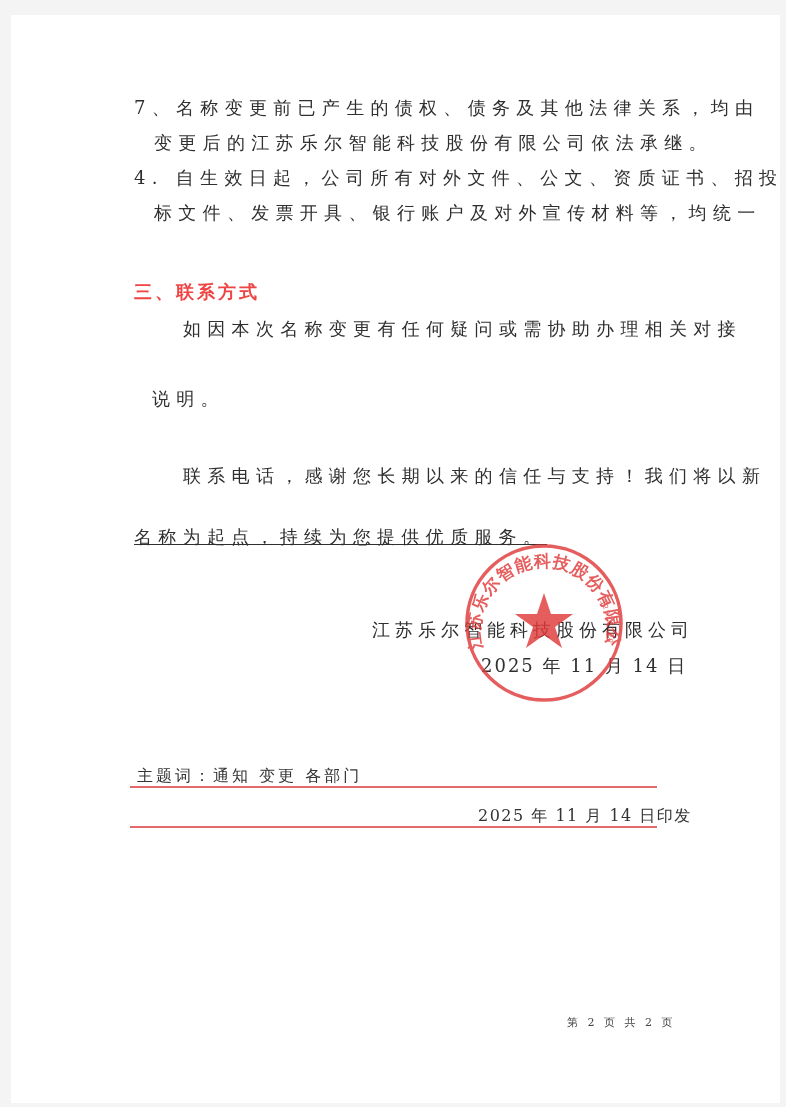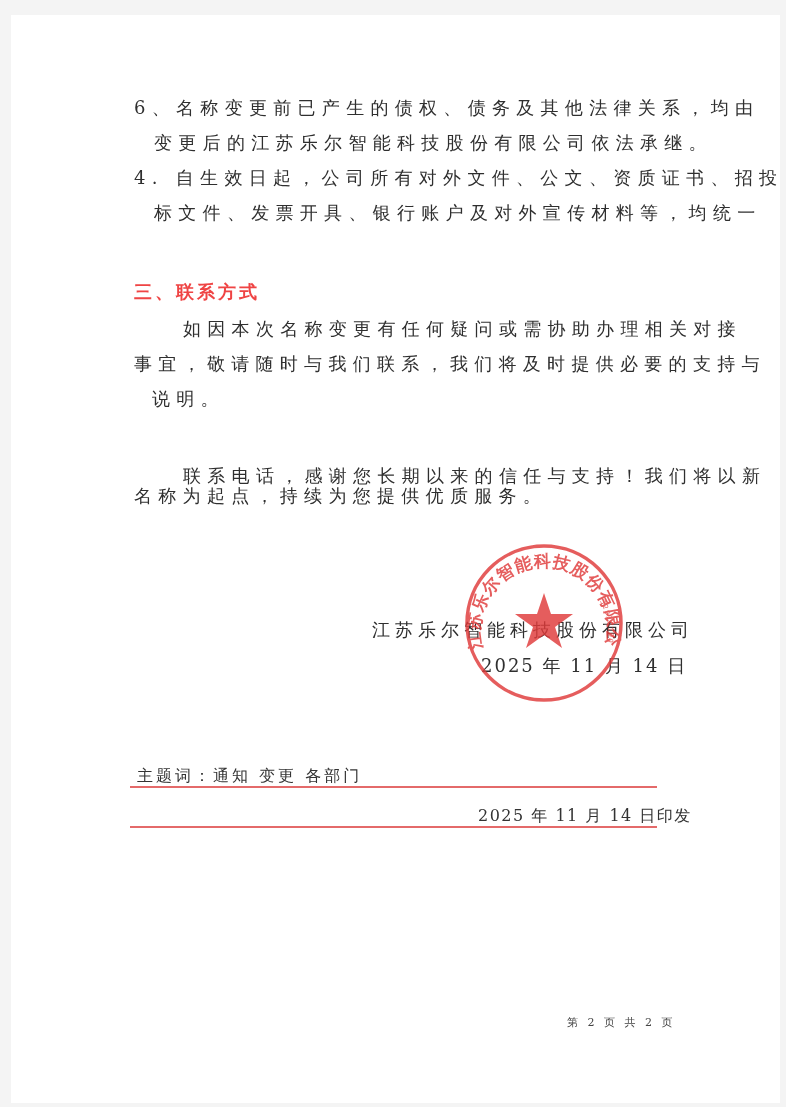--- a/index.html
+++ b/index.html
@@ -56,35 +56,34 @@
     left: 462px; top: 541px;
     width: 164px; height: 164px;
     opacity: 0.82;
   }
 </style>
 </head>
 <body>
 
 <div class="page">
 
-  <div class="line" style="left:123px; top:82px;">6、名称变更前已产生的债权、债务及其他法律关系，均由</div>
+  <div class="line" style="left:123px; top:82px;">7、名称变更前已产生的债权、债务及其他法律关系，均由</div>
   <div class="line" style="left:143px; top:117px;">变更后的江苏乐尔智能科技股份有限公司依法承继。</div>
 
   <div class="line" style="left:123px; top:152px;">4. 自生效日起，公司所有对外文件、公文、资质证书、招投</div>
   <div class="line" style="left:143px; top:187px;">标文件、发票开具、银行账户及对外宣传材料等，均统一</div>
 
   <div class="line heading" style="left:123px; top:266px;">三、联系方式</div>
 
   <div class="line" style="left:172px; top:303px;">如因本次名称变更有任何疑问或需协助办理相关对接</div>
-  <div class="line" style="left:123px; top:338px;">事宜，敬请随时与我们联系，我们将及时提供必要的支持与</div>
   <div class="line" style="left:123px; top:373px;margin-left:18px;">说明。</div>
 
 
   <div class="line" style="left:172px; top:450px;">联系电话，感谢您长期以来的信任与支持！我们将以新</div>
-  <div class="line" style="left:123px; top:470px;">名称为起点，持续为您提供优质服务。</div>
+  <div class="line" style="left:123px; top:511px;text-decoration:underline;">名称为起点，持续为您提供优质服务。</div>
 
   <div class="line" style="left:361px; top:604px; letter-spacing:5px;">江苏乐尔智能科技股份有限公司</div>
   <div class="line" style="left:470px; top:640px; letter-spacing:2px;">2025 年 11 月 14 日</div>
 
   <div class="footer-text" style="left:126px; top:751px;">主题词：通知  变更  各部门</div>
   <div class="red-rule" style="left:119px; top:771px; width:527px;"></div>
   <div class="footer-text" style="left:467px; top:791px; letter-spacing:1.5px;">2025 年 11 月 14 日印发</div>
   <div class="red-rule" style="left:119px; top:811px; width:527px;"></div>
 
   <div class="pager" style="left:556px; top:1000px;">第 2 页 共 2 页</div>

